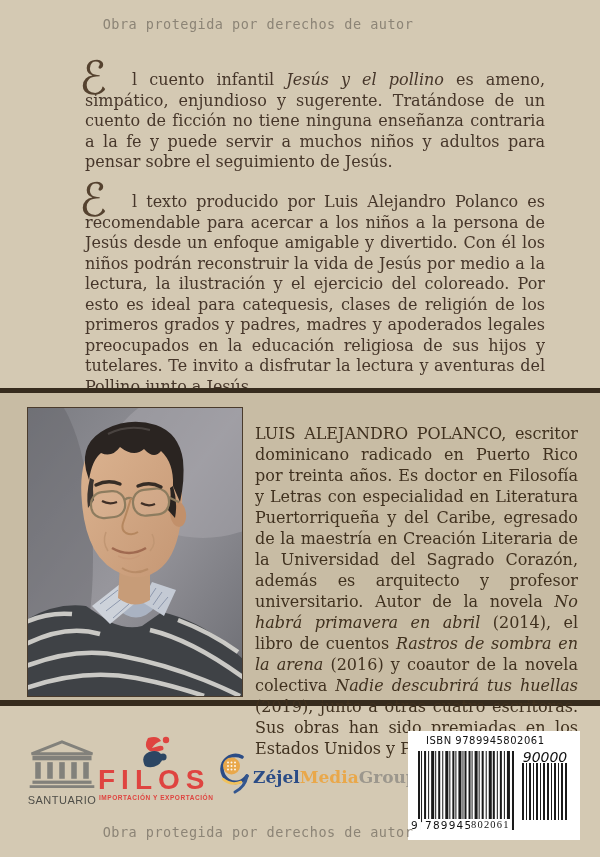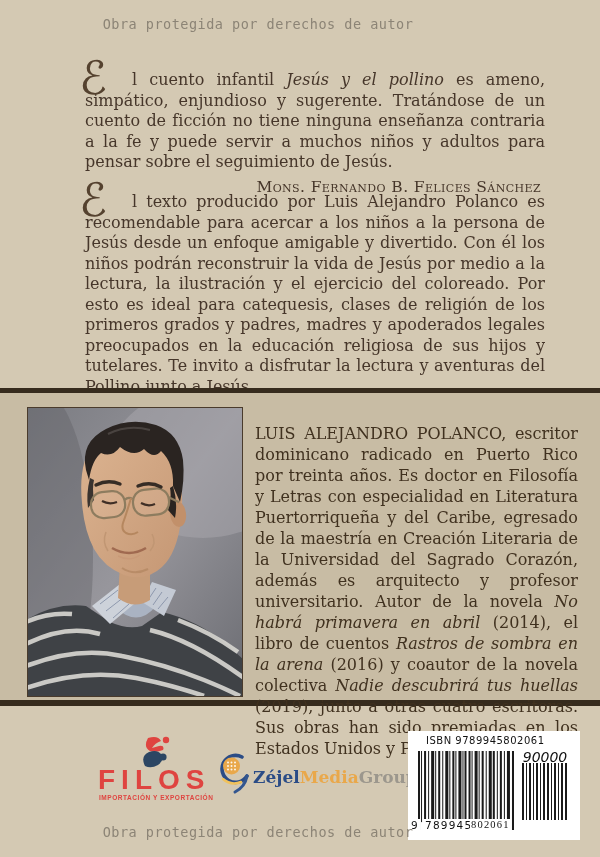--- a/index.html
+++ b/index.html
@@ -74,21 +74,20 @@
 <body>
 
 <div class="page">
 
   <div class="watermark wm-top">Obra protegida por derechos de autor</div>
 
   <section class="testimonial t1">
     <p>
       <span class="dropcap">ℰ</span><span><span>l cuento infantil </span><em>Jesús y el pollino</em><span> es ameno, simpático, enjundioso y sugerente. Tratándose de un cuento de ficción no tiene ninguna enseñanza contraria a la fe y puede servir a muchos niños y adultos para pensar sobre el seguimiento de Jesús.</span></span>
     </p>
-    <div class="attribution">Mons. Fernando B. Felices Sánchez</div>
   </section>
 
   <section class="testimonial t2">
     <p>
       <span class="dropcap">ℰ</span><span><span>l texto producido por Luis Alejandro Polanco es recomendable para acercar a los niños a la persona de Jesús desde un enfoque amigable y divertido. Con él los niños podrán reconstruir la vida de Jesús por medio a la lectura, la ilustración y el ejercicio del coloreado. Por esto es ideal para catequesis, clases de religión de los primeros grados y padres, madres y apoderados legales preocupados en la educación religiosa de sus hijos y tutelares. Te invito a disfrutar la lectura y aventuras del Pollino junto a Jesús.</span></span>
     </p>
     <div class="attribution">Padre José Aridio Taveras, OSA</div>
   </section>
 
   <div class="author-box">
@@ -156,20 +155,34 @@
         <path d="M84,140 Q101,150 118,140" stroke="#a06a50" stroke-width="2.6" fill="none"></path>
         <path d="M90,148 Q102,154 112,147" stroke="#c99a78" stroke-width="1.5" fill="none"></path>
         <path d="M78,124 Q74,134 80,143" stroke="#c09673" stroke-width="1.5" fill="none"></path>
         <path d="M124,126 Q129,135 122,143" stroke="#c09673" stroke-width="1.5" fill="none"></path>
         <path d="M94,160 Q106,168 120,161" stroke="#b08460" stroke-width="2" fill="none" opacity="0.7"></path>
       </svg>
     </div>
     <p class="bio"><span>LUIS ALEJANDRO POLANCO, escritor dominicano radicado en Puerto Rico por treinta años. Es doctor en Filosofía y Letras con especialidad en Literatura Puertorriqueña y del Caribe, egresado de la maestría en Creación Literaria de la Universidad del Sagrado Corazón, además es arquitecto y profesor universitario. Autor de la novela </span><em>No habrá primavera en abril</em><span> (2014), el libro de cuentos </span><em>Rastros de sombra en la arena</em><span> (2016) y coautor de la novela colectiva </span><em>Nadie descubrirá tus huellas</em><span> (2019), junto a otras cuatro escritoras. Sus obras han sido premiadas en los Estados Unidos y Puerto Rico.</span></p>
   </div>
 
+  <div class="logo santuario">
+    <svg width="66" height="48" viewBox="0 0 70 52">
+      <path d="M35,2 L68,15 L2,15 Z" fill="none" stroke="#82817b" stroke-width="3.2"></path>
+      <rect x="3" y="17" width="64" height="5" fill="#82817b"></rect>
+      <rect x="6" y="24" width="6" height="18" fill="#82817b"></rect>
+      <rect x="19" y="24" width="6" height="18" fill="#82817b"></rect>
+      <rect x="32" y="24" width="6" height="18" fill="#82817b"></rect>
+      <rect x="45" y="24" width="6" height="18" fill="#82817b"></rect>
+      <rect x="58" y="24" width="6" height="18" fill="#82817b"></rect>
+      <rect x="3" y="44" width="64" height="3.5" fill="#82817b"></rect>
+      <rect x="0" y="49" width="70" height="3" fill="#82817b"></rect>
+    </svg>
+    <div class="lbl">SANTUARIO</div>
+  </div>
 
   <div class="logo filos">
     <svg class="ficon" width="36" height="32" viewBox="0 0 36 32">
       <path d="M10,2 Q20,-1 23,5 Q17,7 14,12 L21,10 Q27,9 25,14 Q18,17 12,15 Q5,11 10,2 Z" fill="#df4440"></path>
       <circle cx="28" cy="4" r="3.2" fill="#df4440"></circle>
       <path d="M7,30 Q2,20 11,16 Q19,13 23,18 Q27,24 20,29 Q13,33 7,30 Z" fill="#2c4663"></path>
       <circle cx="25" cy="21" r="3.6" fill="#2c4663"></circle>
     </svg>
     <div class="fword">FILOS</div>
     <div class="ftag">IMPORTACIÓN Y EXPORTACIÓN</div>

